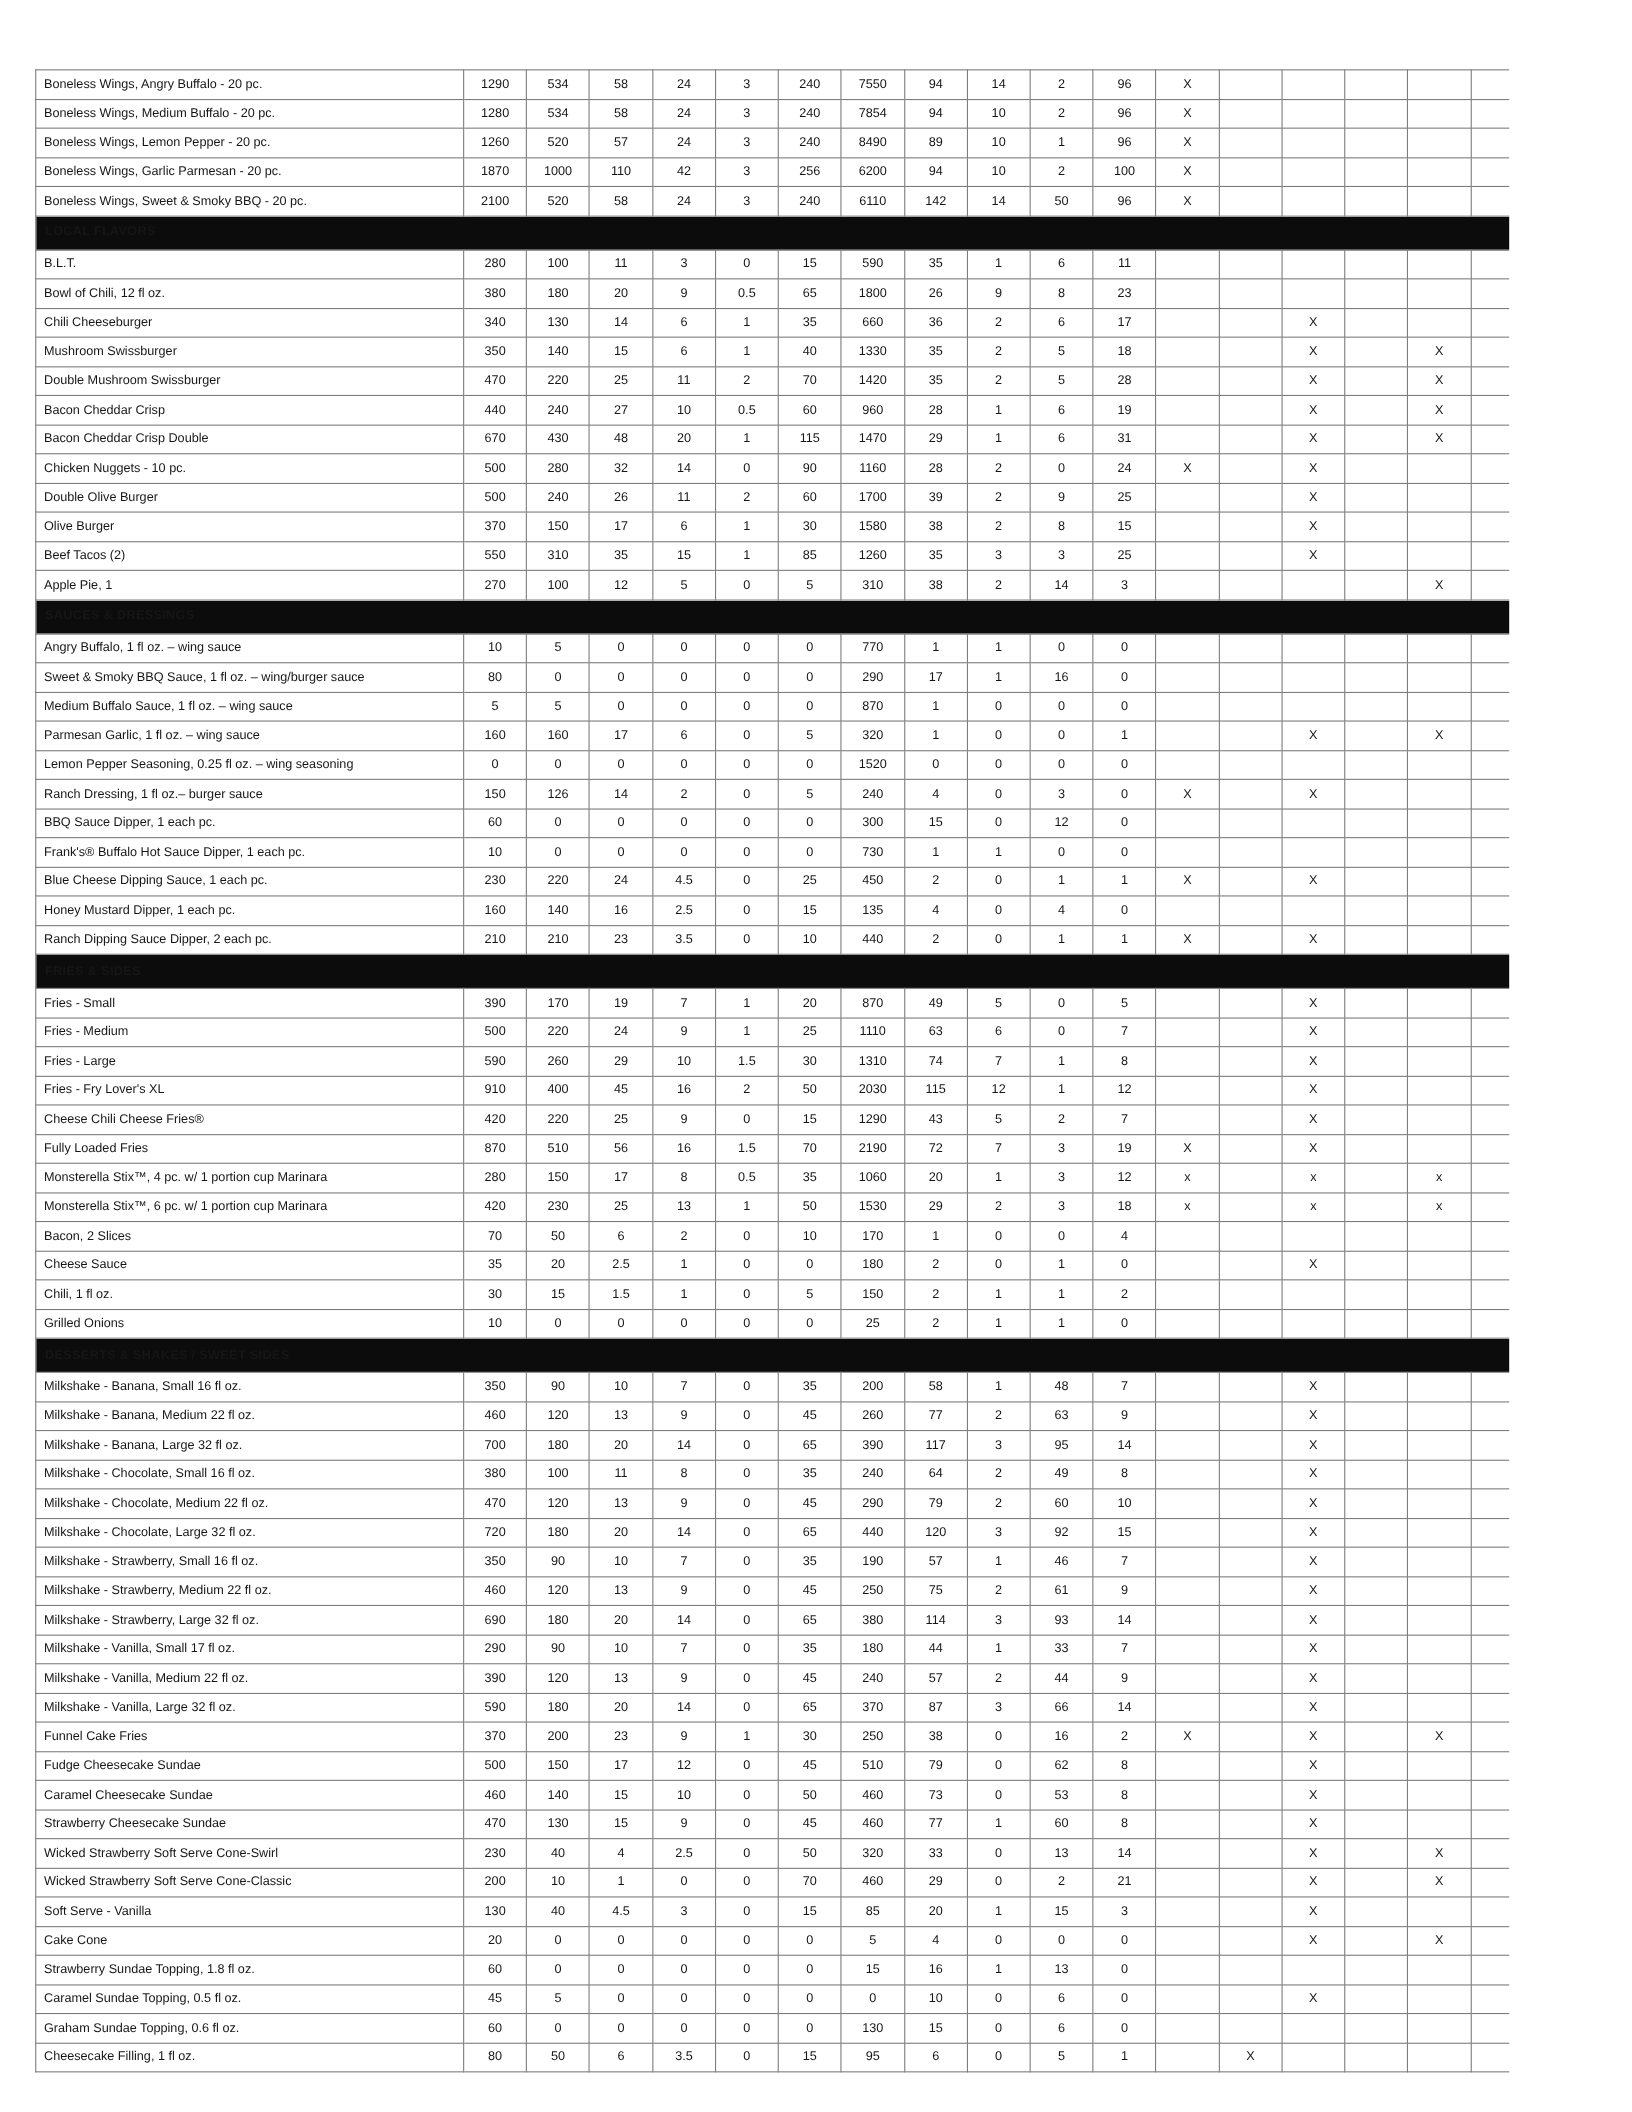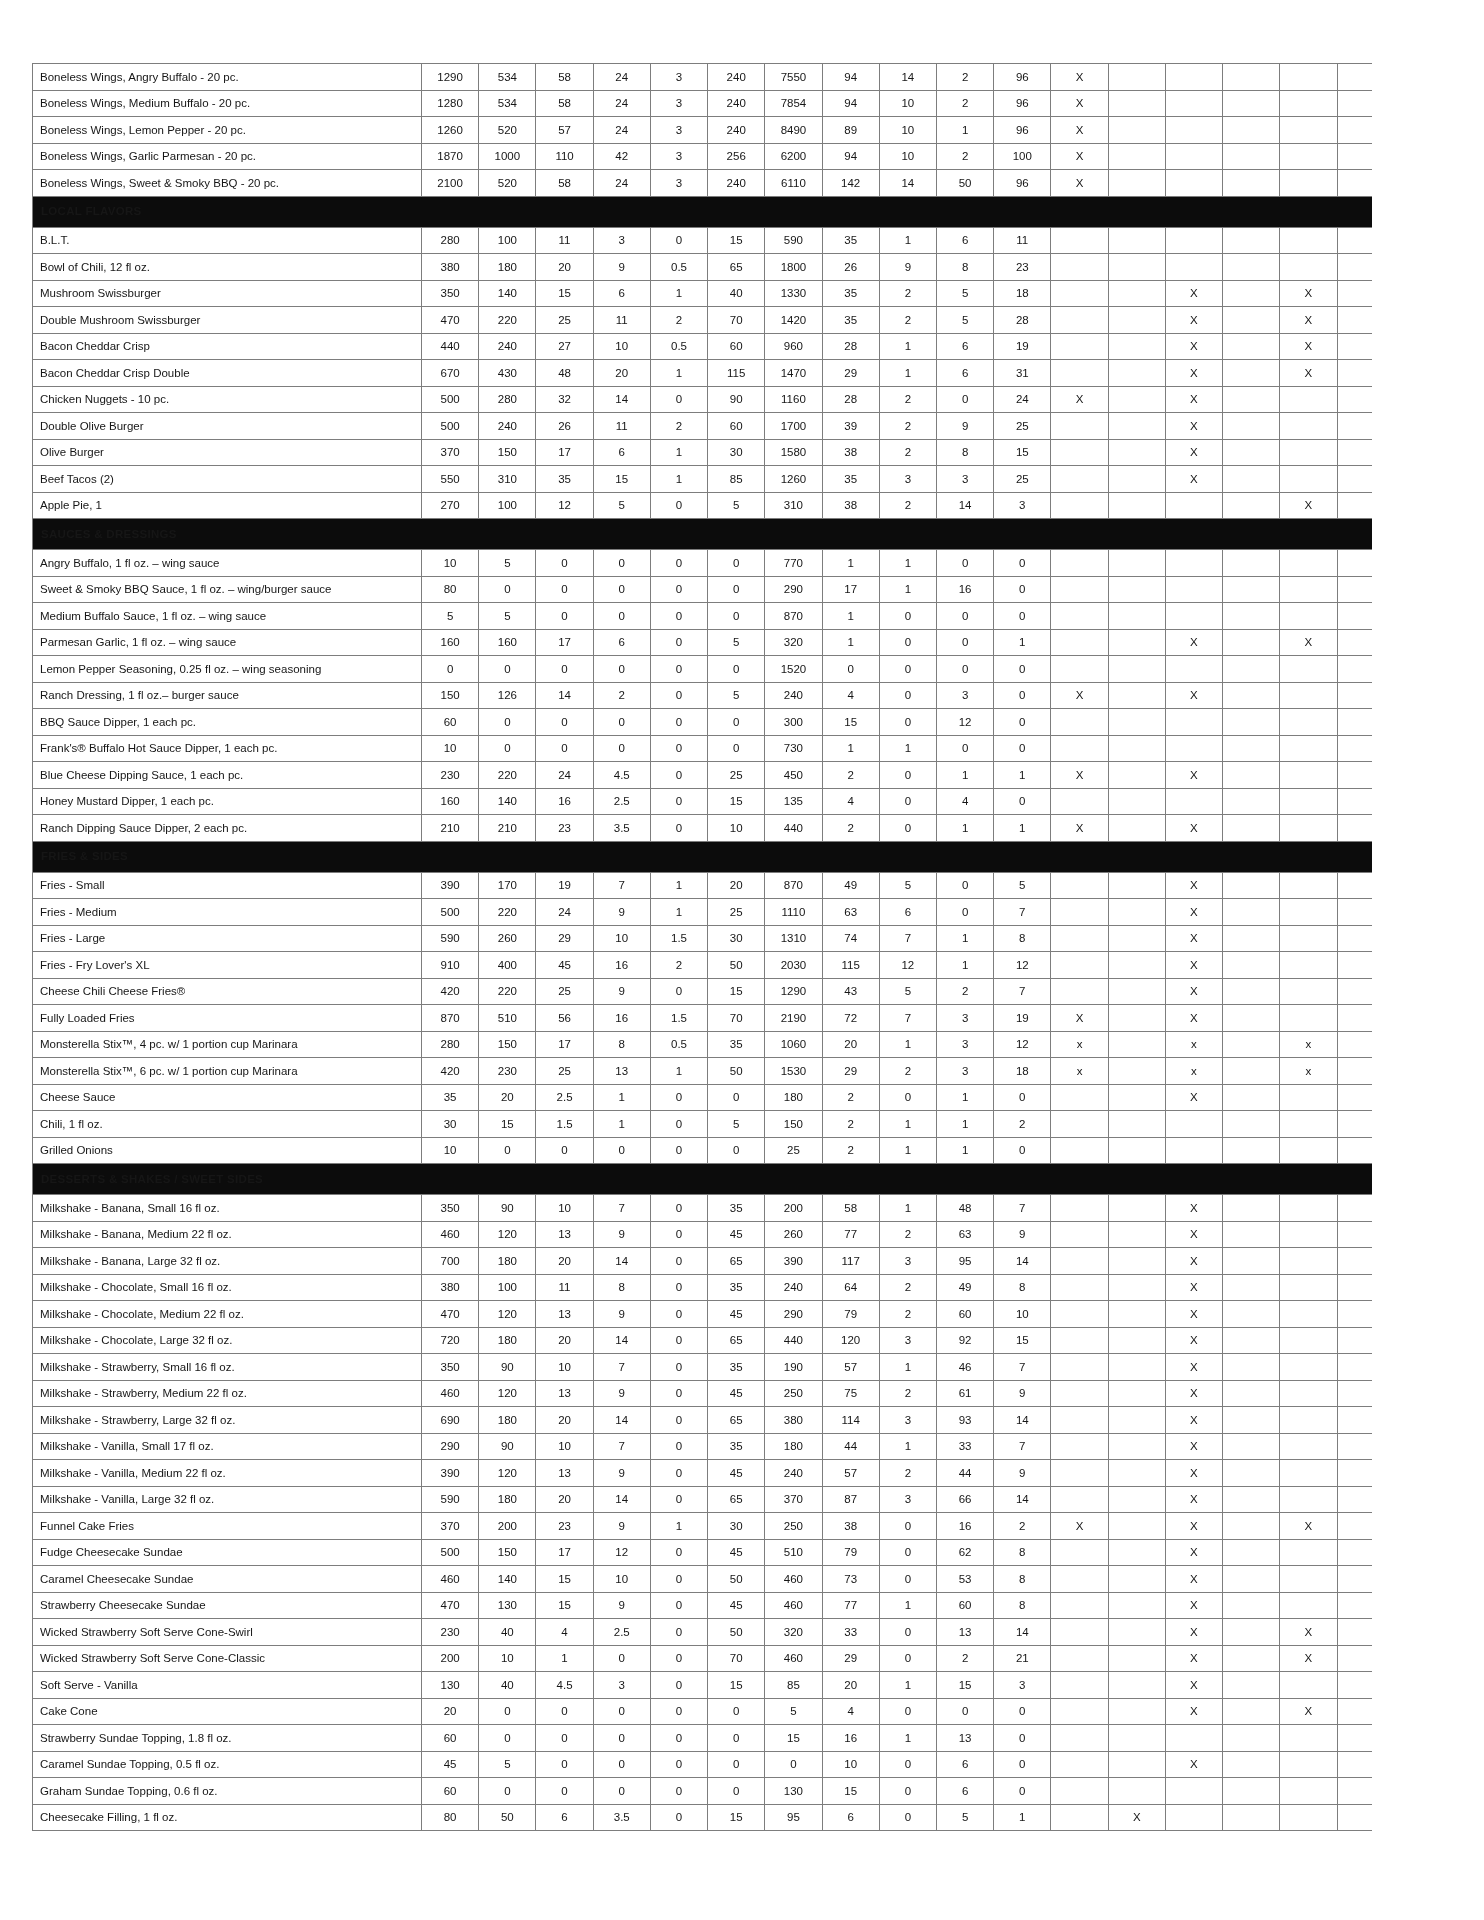--- a/index.html
+++ b/index.html
@@ -217,20 +217,41 @@
           <td class="value-cell">23</td>
           <td class="value-cell"></td>
           <td class="value-cell"></td>
           <td class="value-cell"></td>
           <td class="value-cell"></td>
           <td class="value-cell"></td>
           <td class="value-cell"></td>
           <td class="value-cell"></td>
         </tr>
         <tr class="data-row">
+          <td class="name-cell">Chili Cheeseburger</td>
+          <td class="value-cell">340</td>
+          <td class="value-cell">130</td>
+          <td class="value-cell">14</td>
+          <td class="value-cell">6</td>
+          <td class="value-cell">1</td>
+          <td class="value-cell">35</td>
+          <td class="value-cell">660</td>
+          <td class="value-cell">36</td>
+          <td class="value-cell">2</td>
+          <td class="value-cell">6</td>
+          <td class="value-cell">17</td>
+          <td class="value-cell"></td>
+          <td class="value-cell"></td>
+          <td class="value-cell">X</td>
+          <td class="value-cell"></td>
+          <td class="value-cell"></td>
+          <td class="value-cell"></td>
+          <td class="value-cell">X</td>
+        </tr>
+        <tr class="data-row">
           <td class="name-cell">Mushroom Swissburger</td>
           <td class="value-cell">350</td>
           <td class="value-cell">140</td>
           <td class="value-cell">15</td>
           <td class="value-cell">6</td>
           <td class="value-cell">1</td>
           <td class="value-cell">40</td>
           <td class="value-cell">1330</td>
           <td class="value-cell">35</td>
           <td class="value-cell">2</td>
@@ -811,20 +832,41 @@
           <td class="value-cell">18</td>
           <td class="value-cell">x</td>
           <td class="value-cell"></td>
           <td class="value-cell">x</td>
           <td class="value-cell"></td>
           <td class="value-cell">x</td>
           <td class="value-cell"></td>
           <td class="value-cell">x</td>
         </tr>
         <tr class="data-row">
+          <td class="name-cell">Bacon, 2 Slices</td>
+          <td class="value-cell">70</td>
+          <td class="value-cell">50</td>
+          <td class="value-cell">6</td>
+          <td class="value-cell">2</td>
+          <td class="value-cell">0</td>
+          <td class="value-cell">10</td>
+          <td class="value-cell">170</td>
+          <td class="value-cell">1</td>
+          <td class="value-cell">0</td>
+          <td class="value-cell">0</td>
+          <td class="value-cell">4</td>
+          <td class="value-cell"></td>
+          <td class="value-cell"></td>
+          <td class="value-cell"></td>
+          <td class="value-cell"></td>
+          <td class="value-cell"></td>
+          <td class="value-cell"></td>
+          <td class="value-cell"></td>
+        </tr>
+        <tr class="data-row">
           <td class="name-cell">Cheese Sauce</td>
           <td class="value-cell">35</td>
           <td class="value-cell">20</td>
           <td class="value-cell">2.5</td>
           <td class="value-cell">1</td>
           <td class="value-cell">0</td>
           <td class="value-cell">0</td>
           <td class="value-cell">180</td>
           <td class="value-cell">2</td>
           <td class="value-cell">0</td>

